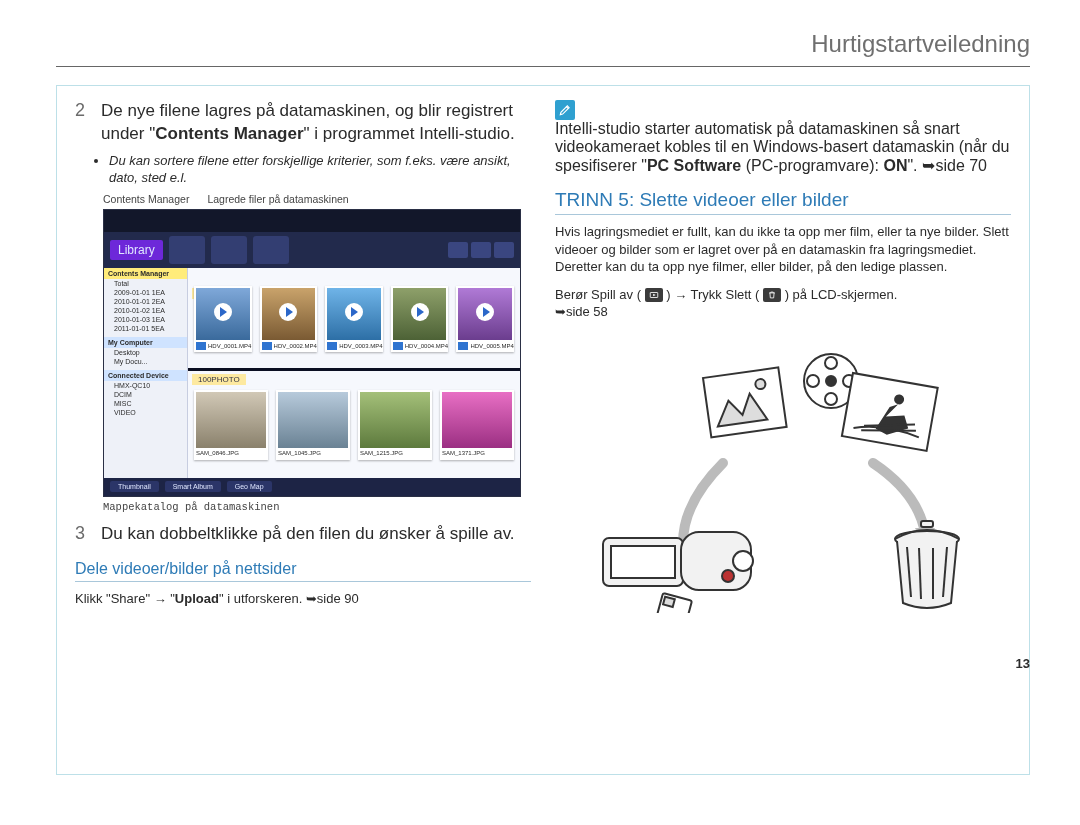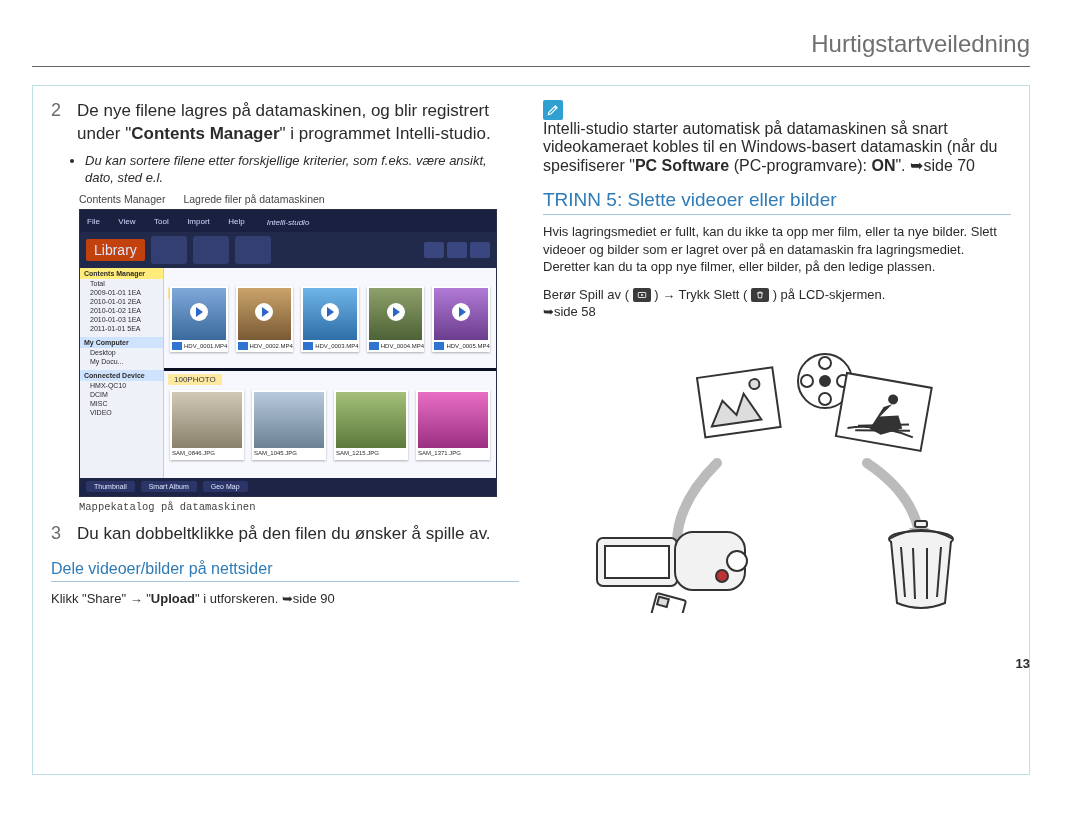--- a/index.html
+++ b/index.html
@@ -1,36 +1,36 @@
 <!DOCTYPE html>
 <html><head>
 <meta charset="utf-8">
 <style>
   * { box-sizing: border-box; margin: 0; padding: 0; }
   html, body { width: 1080px; height: 825px; background: #fff; font-family: Arial, Helvetica, sans-serif; color: #2b2b2b; }
-  .page { width: 1080px; height: 685px; padding: 30px 50px 20px 32px; position: relative; }
+  .page { width: 1080px; height: 685px; padding: 30px 50px 20px 56px; position: relative; }
   .hdr { text-align: right; font-size: 24px; font-weight: 300; color: #6f6f6f; padding-bottom: 6px; }
   .hrule { border: none; border-top: 1px solid #666; margin: 2px 0 18px 0; }
   .frame { border: 1px solid #bde0e8; padding: 14px 18px 14px 18px; height: 690px; position: relative; }
   .cols { display: flex; gap: 24px; height: 100%; }
   .col { flex: 1 1 50%; min-width: 0; }
   .stepnum { font-size: 18px; color: #6b6b6b; display: inline-block; width: 20px; vertical-align: top; }
   .steprow { display: flex; gap: 6px; margin-bottom: 6px; }
   .steprow .txt { flex: 1; font-size: 17px; line-height: 1.35; }
   .steprow .txt .bold { font-weight: bold; }
   ul.bul { list-style: disc; margin: 2px 0 6px 34px; font-size: 13px; font-style: italic; }
   ul.bul li { line-height: 1.35; }
   .small-lbl { font-size: 10.5px; color: #444; }
   .lbl-row { display: flex; gap: 18px; margin: 4px 0 4px 28px; }
   .screenshot { width: 418px; height: 288px; margin: 2px 0 4px 28px; background: #12172a; border: 1px solid #2a2f45; position: relative; }
   .ss-top { position:absolute; left:0; right:0; top:0; height:22px; background:#1a2140; }
   .ss-top span { font-size:8px; color:#cfd6ff; display:inline-block; padding:5px 7px; }
   .ss-title { position:absolute; left:50%; top:3px; transform:translateX(-50%); font-size:9px; font-style:italic; color:#a8b6ff; }
   .ss-toolbar { position:absolute; left:0; right:0; top:22px; height:36px; background:#222a4c; display:flex; align-items:center; }
-  .ss-toolbar .lib { font-size:14px; color:#dfe6ff; margin-left:6px; background:#c2410c; padding:3px 8px; border-radius:2px; }
+  .ss-toolbar .lib { font-size:12px; color:#dfe6ff; margin-left:6px; background:#6d28d9; padding:3px 8px; border-radius:2px; }
   .ss-toolbar .tbtn { width:36px; height:28px; margin-left:6px; background:#333e72; border-radius:3px; }
   .ss-toolbar .rbtn { width:20px; height:16px; margin-left:3px; background:#3a4680; border-radius:2px; }
   .ss-left { position:absolute; left:0; top:58px; bottom:18px; width:84px; background:#eef1f8; border-right:1px solid #c7cde0; font-size:7px; overflow:hidden; }
   .ss-left .hdr1 { background:#ffec7a; padding:2px 4px; font-weight:bold; }
   .ss-left .hdr2 { background:#cfe3ff; padding:2px 4px; font-weight:bold; margin-top:4px; }
   .ss-left .hdr3 { background:#cfe3ff; padding:2px 4px; font-weight:bold; margin-top:4px; }
   .ss-left .itm { padding:1px 4px 1px 10px; white-space:nowrap; }
   .ss-main { position:absolute; left:84px; top:58px; right:0; bottom:18px; background:#f6f8fd; }
   .ss-crumb { position:absolute; left:4px; top:20px; font-size:8px; color:#334; background:#fde9a0; padding:1px 6px; }
   .ss-grid1, .ss-grid2 { position:absolute; left:6px; right:6px; display:flex; gap:8px; }
@@ -84,28 +84,20 @@
         <ul class="bul">
           <li>Du kan sortere filene etter forskjellige kriterier, som f.eks. være ansikt, dato, sted e.l.</li>
         </ul>
 
         <div class="lbl-row">
           <span class="small-lbl">Contents Manager</span>
           <span class="small-lbl">Lagrede filer på datamaskinen</span>
         </div>
 
         <div class="screenshot">
-          <div class="ss-top">
-            <span>File</span>
-            <span>View</span>
-            <span>Tool</span>
-            <span>Import</span>
-            <span>Help</span>
-            <span class="ss-title">Intelli-studio</span>
-          </div>
           <div class="ss-toolbar">
             <span class="lib">Library</span>
             <div class="tbtn"></div>
             <div class="tbtn"></div>
             <div class="tbtn"></div>
             <div style="flex:1"></div>
             <div class="rbtn"></div>
             <div class="rbtn"></div>
             <div class="rbtn"></div>
             <div style="width:6px"></div>

